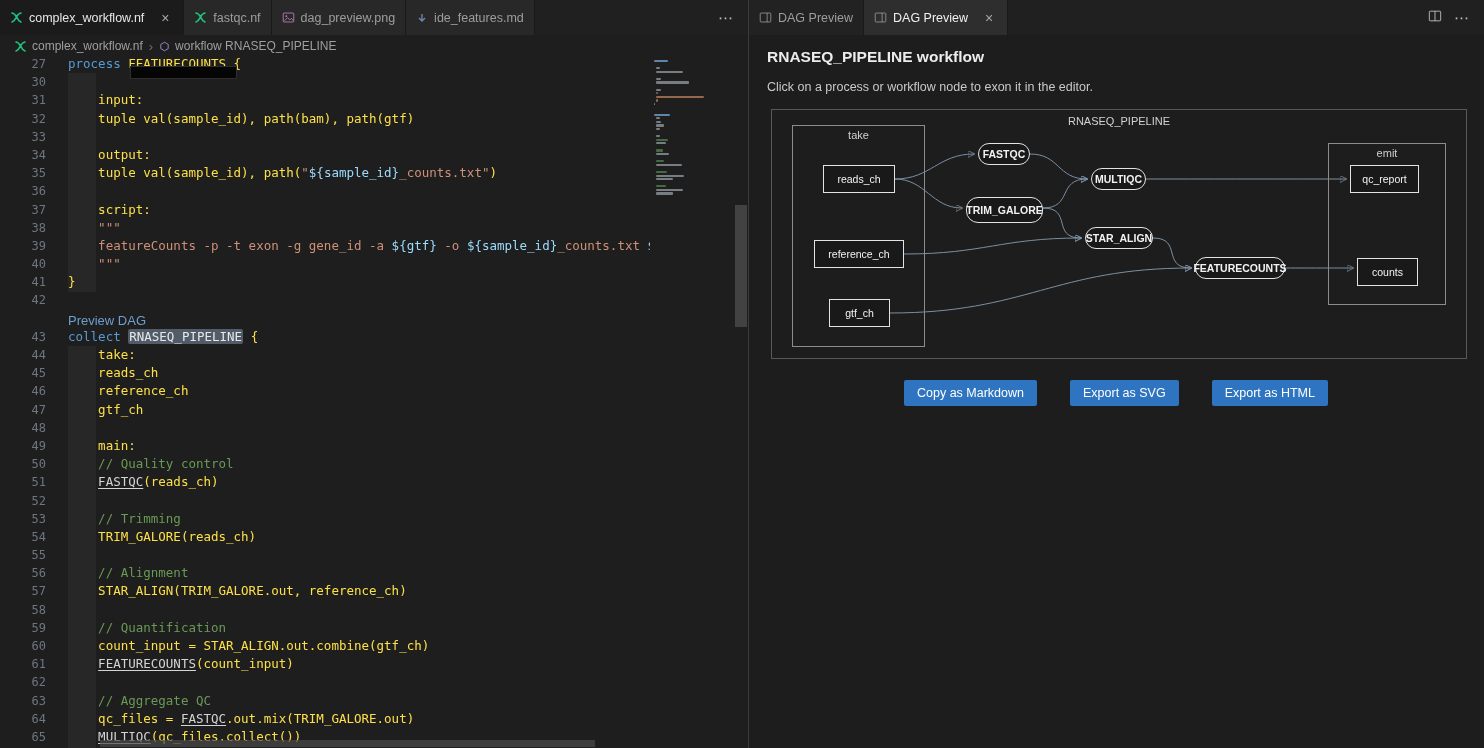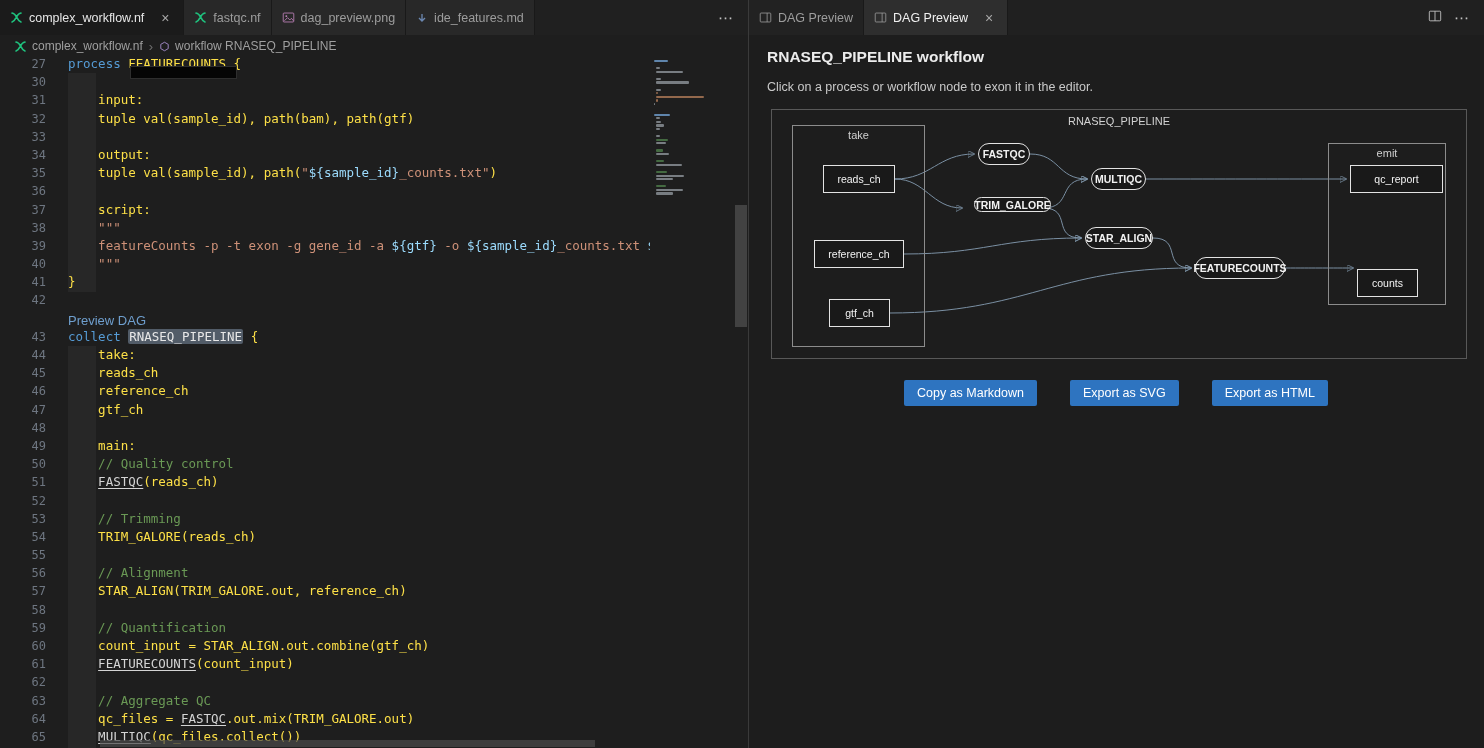--- a/index.html
+++ b/index.html
@@ -283,26 +283,26 @@
       <div class="dag-group" style="left: 20px; top: 15px; width: 133px; height: 222px;">
             <span class="glabel">take</span>
           </div>
           <div class="dag-group" style="left: 556px; top: 33px; width: 118px; height: 162px;">
             <span class="glabel">emit</span>
           </div>
           <div class="dag-node channel" style="left: 51px; top: 55px; width: 72px; height: 28px;">reads_ch</div>
           <div class="dag-node channel" style="left: 42px; top: 130px; width: 90px; height: 28px;">reference_ch</div>
           <div class="dag-node channel" style="left: 57px; top: 189px; width: 61px; height: 28px;">gtf_ch</div>
           <div class="dag-node process" style="left: 206px; top: 33px; width: 52px; height: 22px;">FASTQC</div>
-          <div class="dag-node process" style="left: 202px; top: 87px; width: 77px; height: 15px;">TRIM_GALORE</div>
+          <div class="dag-node process" style="left: 194px; top: 87px; width: 77px; height: 26px;">TRIM_GALORE</div>
           <div class="dag-node process" style="left: 319px; top: 58px; width: 55px; height: 22px;">MULTIQC</div>
           <div class="dag-node process" style="left: 313px; top: 117px; width: 68px; height: 22px;">STAR_ALIGN</div>
           <div class="dag-node process" style="left: 423px; top: 147px; width: 90px; height: 22px;">FEATURECOUNTS</div>
-          <div class="dag-node channel" style="left: 578px; top: 55px; width: 93px; height: 28px;">qc_report</div>
-          <div class="dag-node channel" style="left: 585px; top: 159px; width: 61px; height: 28px;">counts</div>
+          <div class="dag-node channel" style="left: 578px; top: 55px; width: 69px; height: 28px;">qc_report</div>
+          <div class="dag-node channel" style="left: 585px; top: 148px; width: 61px; height: 28px;">counts</div>
         </div>
 
       <div class="btnrow" id="btnrow">
           <button class="btn">Copy as Markdown</button>
           <button class="btn">Export as SVG</button>
           <button class="btn">Export as HTML</button>
         </div>
     </div>
   </div>
 </div>

